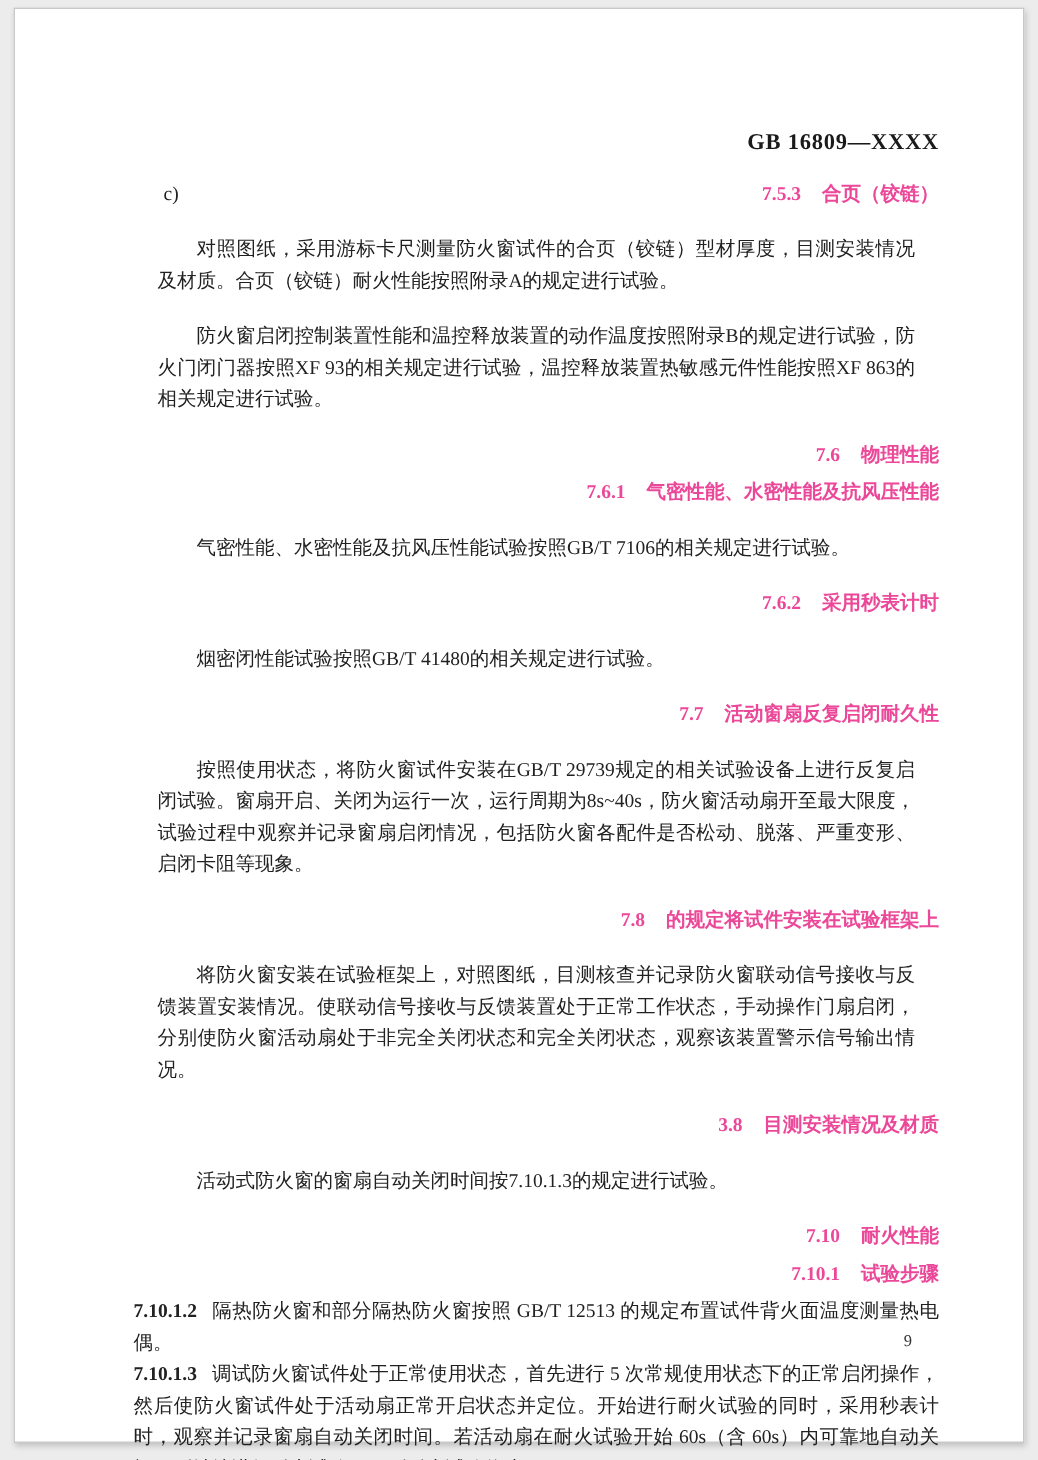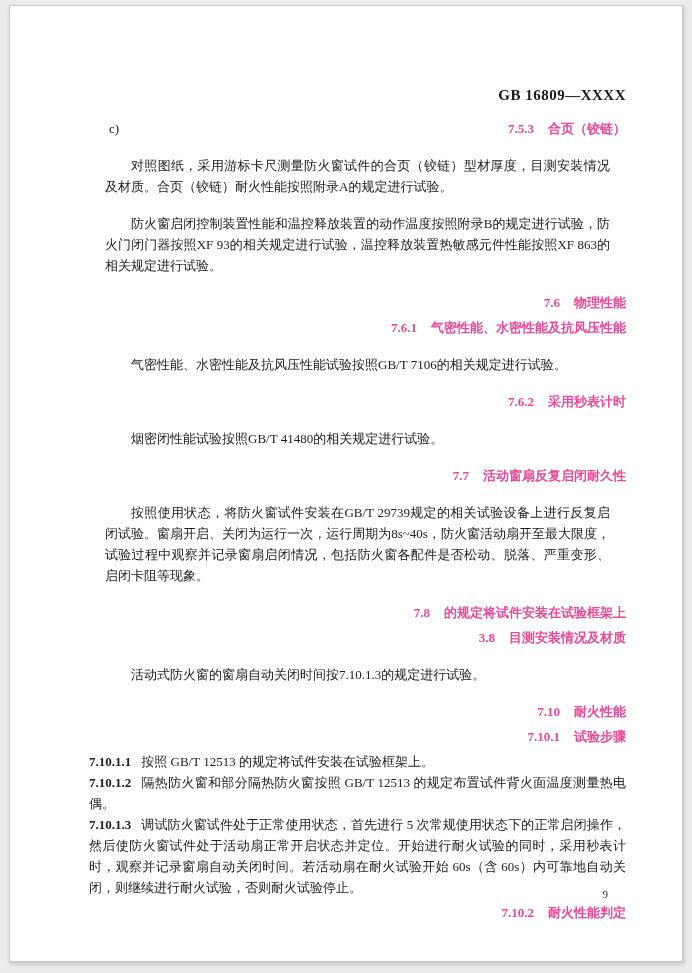--- a/index.html
+++ b/index.html
@@ -109,37 +109,35 @@
     <p class="para">烟密闭性能试验按照GB/T 41480的相关规定进行试验。</p>
 
     <h3 class="sec">
       <span class="num">7.7</span><span class="ttl">活动窗扇反复启闭耐久性</span>
     </h3>
     <p class="para">按照使用状态，将防火窗试件安装在GB/T 29739规定的相关试验设备上进行反复启闭试验。窗扇开启、关闭为运行一次，运行周期为8s~40s，防火窗活动扇开至最大限度，试验过程中观察并记录窗扇启闭情况，包括防火窗各配件是否松动、脱落、严重变形、启闭卡阻等现象。</p>
 
     <h3 class="sec">
       <span class="num">7.8</span><span class="ttl">的规定将试件安装在试验框架上</span>
     </h3>
+    <p class="para">将防火窗安装在试验框架上，对照图纸，目测核查并记录防火窗联动信号接收与反馈装置安装情况。使联动信号接收与反馈装置处于正常工作状态，手动操作门扇启闭，分别使防火窗活动扇处于非完全关闭状态和完全关闭状态，观察该装置警示信号输出情况。</p>
 
     <h3 class="sec">
       <span class="num">3.8</span><span class="ttl">目测安装情况及材质</span>
     </h3>
     <p class="para">活动式防火窗的窗扇自动关闭时间按7.10.1.3的规定进行试验。</p>
 
     <h3 class="sec">
       <span class="num">7.10</span><span class="ttl">耐火性能</span>
     </h3>
 
     <h3 class="sec">
       <span class="num">7.10.1</span><span class="ttl">试验步骤</span>
     </h3>
 
-    <p class="clause">
-      <span class="cnum">7.10.1.1</span><span class="ctext">按照 GB/T 12513 的规定将试件安装在试验框架上。</span>
-    </p>
     <p class="clause">
       <span class="cnum">7.10.1.2</span><span class="ctext">隔热防火窗和部分隔热防火窗按照 GB/T 12513 的规定布置试件背火面温度测量热电偶。</span>
     </p>
     <p class="clause">
       <span class="cnum">7.10.1.3</span><span class="ctext">调试防火窗试件处于正常使用状态，首先进行 5 次常规使用状态下的正常启闭操作，然后使防火窗试件处于活动扇正常开启状态并定位。开始进行耐火试验的同时，采用秒表计时，观察并记录窗扇自动关闭时间。若活动扇在耐火试验开始 60s（含 60s）内可靠地自动关闭，则继续进行耐火试验，否则耐火试验停止。</span>
     </p>
 
     <h3 class="sec">
       <span class="num">7.10.2</span><span class="ttl">耐火性能判定</span>
     </h3>

